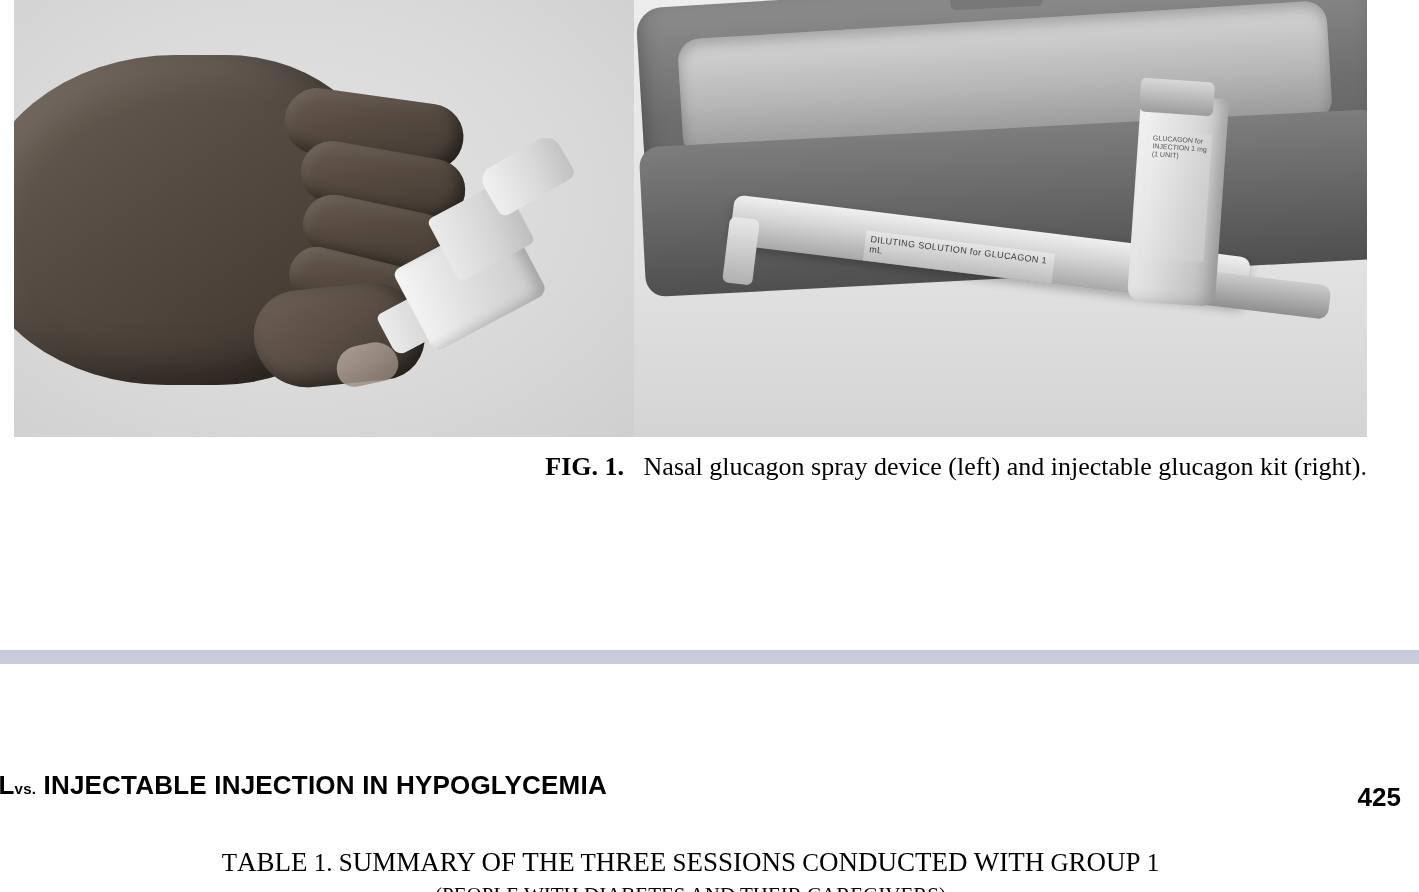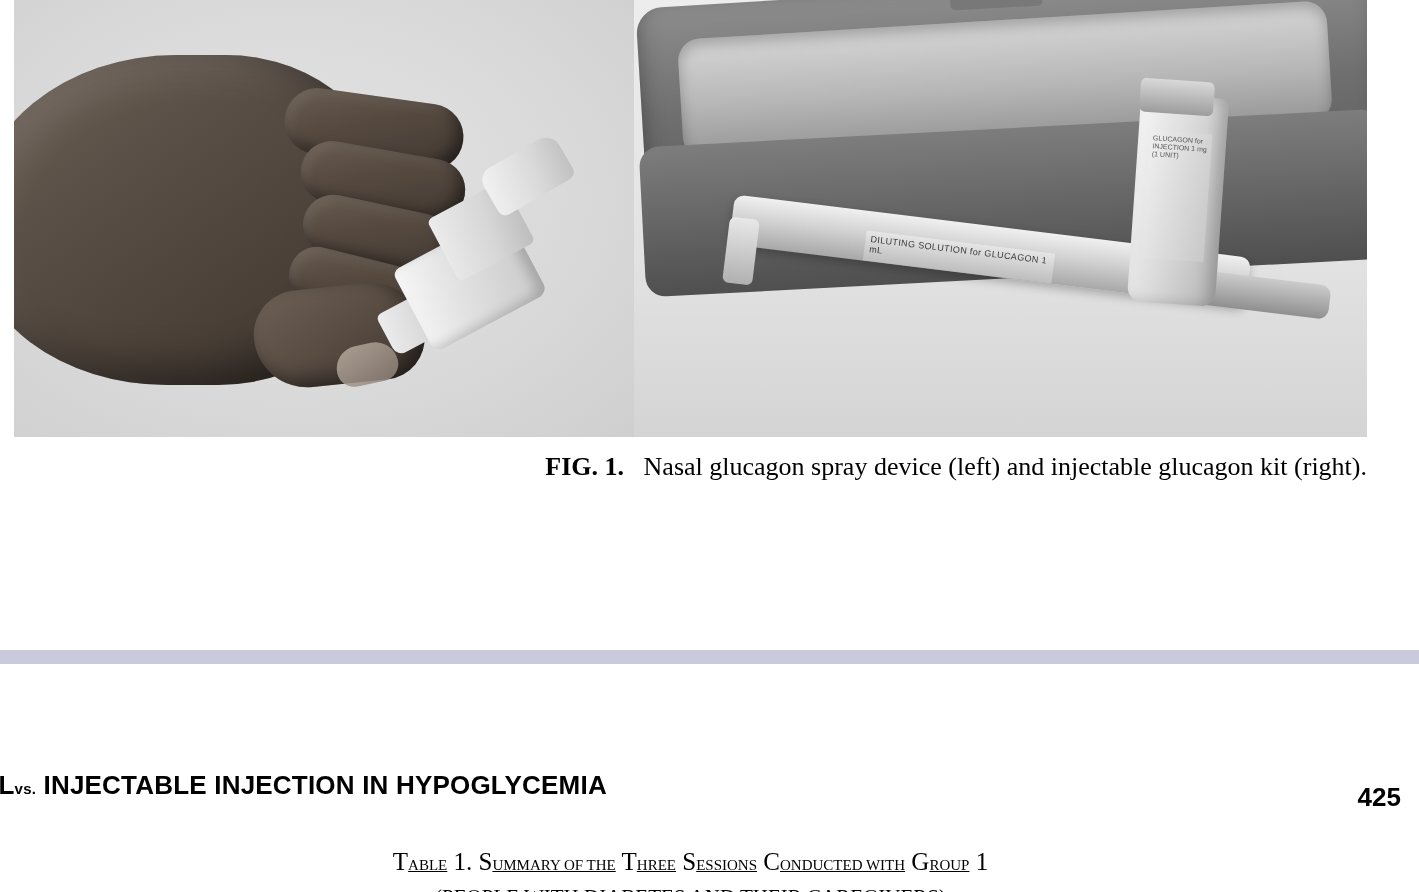--- a/index.html
+++ b/index.html
@@ -284,21 +284,21 @@
     position: absolute;
     left: 14px;
     top: 846px;
     width: 1353px;
     text-align: center;
     font-family: "Liberation Serif", serif;
     font-size: 25px;
     line-height: 32px;
   }
   .table-title .line1 .sc-big { font-size: 25px; }
-  .table-title .line1 .sc-sm { font-size: 15px; text-decoration: underline; }
+  .table-title .line1 .sc-sm { font-size: 27px; }
   .table-title .line2 { font-size: 21px; }
 </style>
 </head>
 <body>
 
 <div class="figure-wrap">
   <div class="figure-image">
 
     <div class="panel-left">
       <div class="hand"></div>

